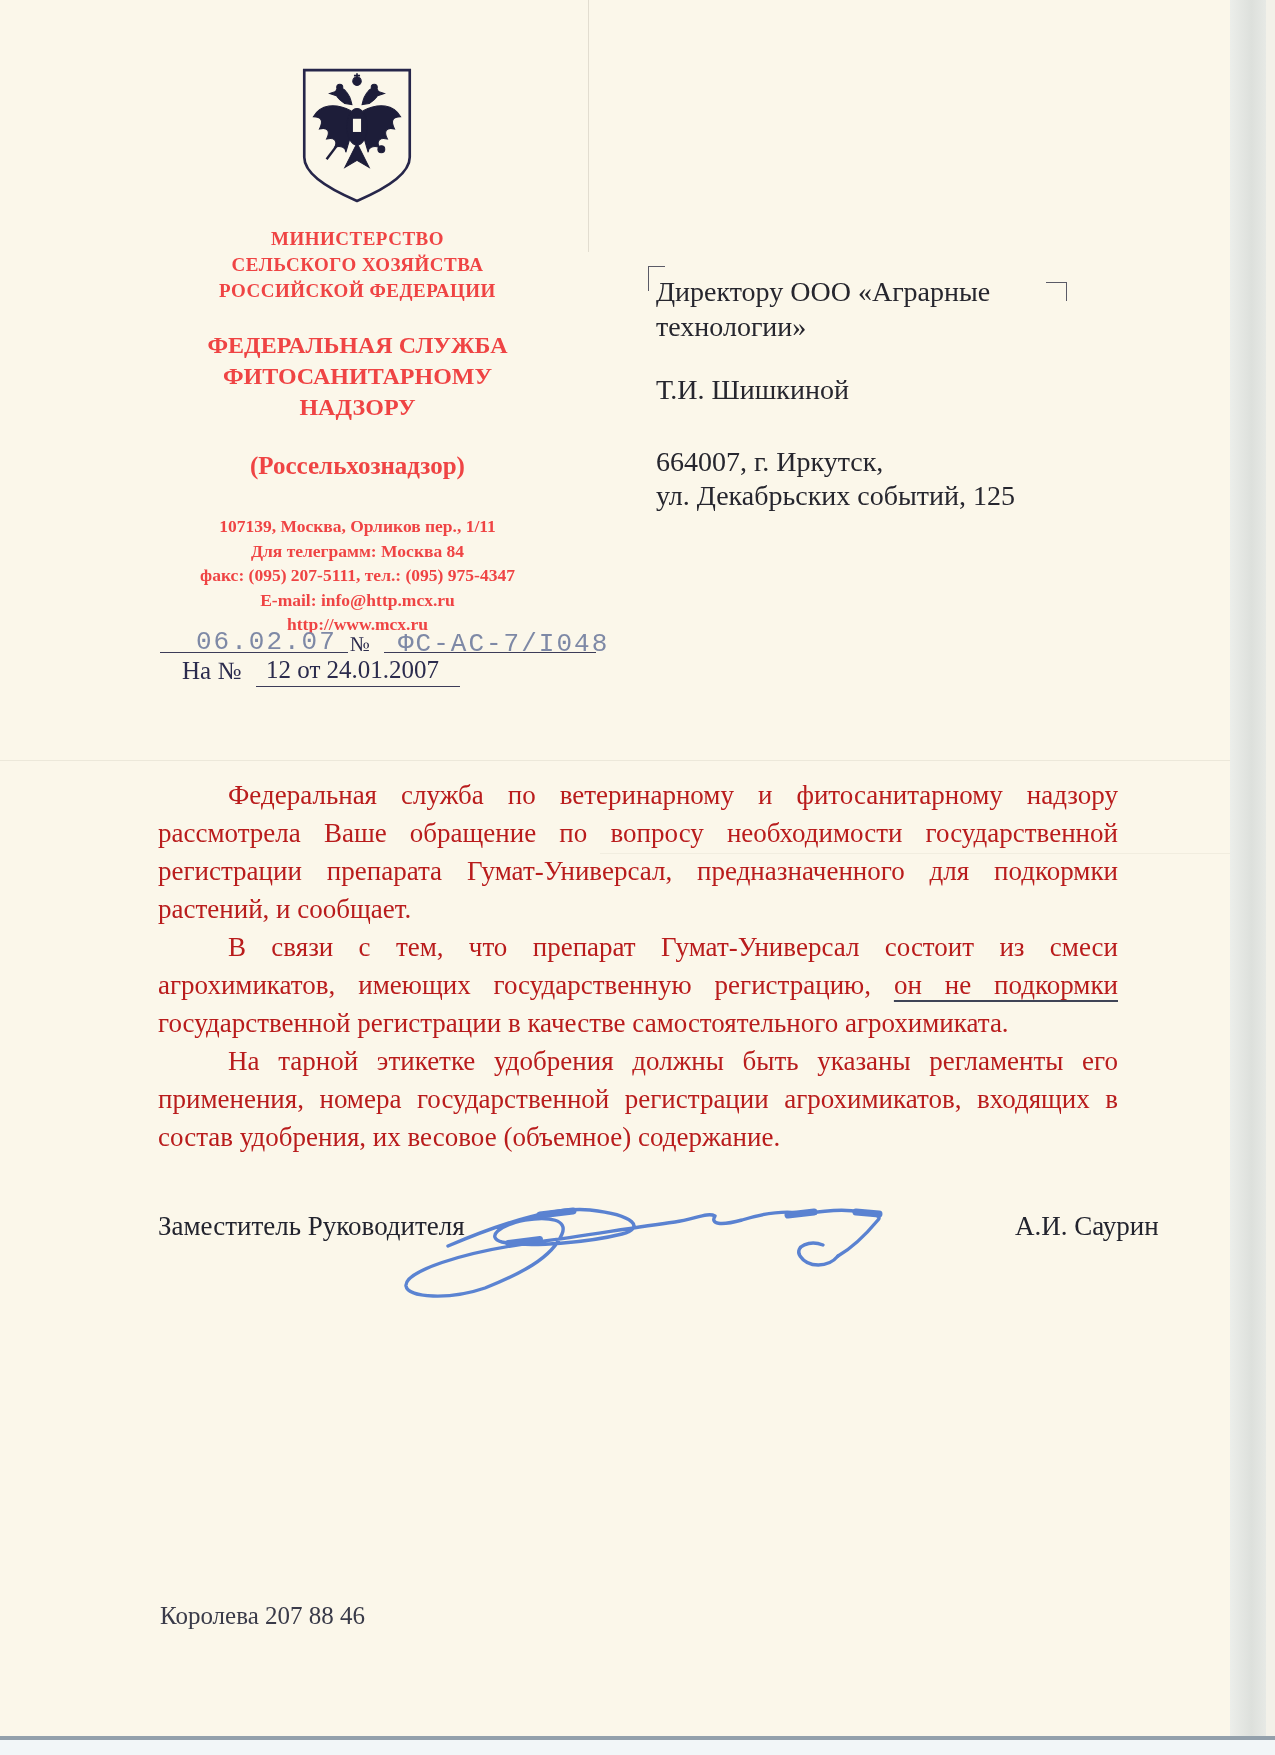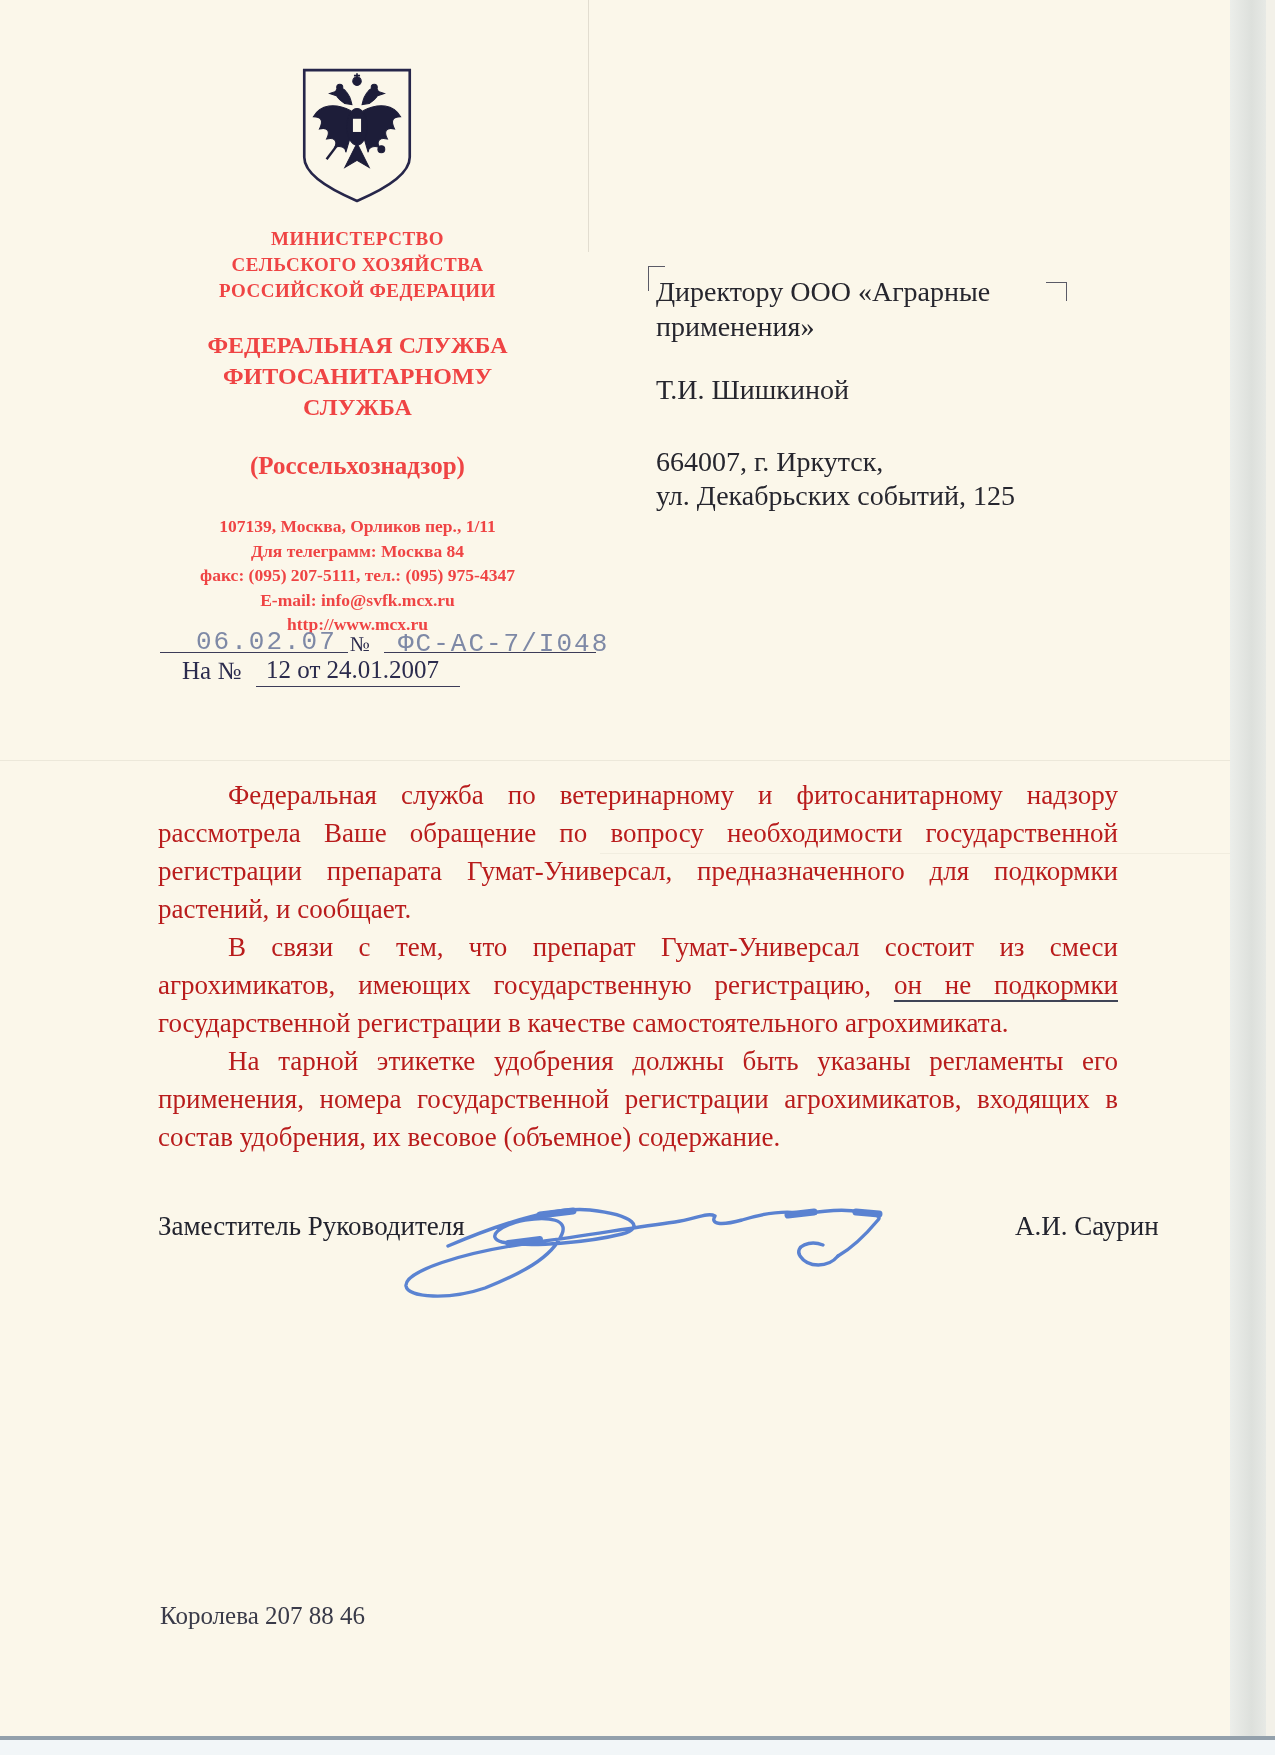--- a/index.html
+++ b/index.html
@@ -78,48 +78,48 @@
 
 <div class="abs lh-col ministry">
   <div>МИНИСТЕРСТВО</div>
   <div>СЕЛЬСКОГО ХОЗЯЙСТВА</div>
   <div>РОССИЙСКОЙ ФЕДЕРАЦИИ</div>
 </div>
 
 <div class="abs lh-col service">
   <div>ФЕДЕРАЛЬНАЯ СЛУЖБА</div>
   <div>ФИТОСАНИТАРНОМУ</div>
-  <div>СЛУЖБА</div>
+  <div>НАДЗОРУ</div>
 </div>
 
 <div class="abs lh-col shortname">(Россельхознадзор)</div>
 
 <div class="abs lh-col lh-addr">
   <div>107139, Москва, Орликов пер., 1/11</div>
   <div>Для телеграмм: Москва 84</div>
   <div>факс: (095) 207-5111, тел.: (095) 975-4347</div>
-  <div>E-mail: info@svfk.mcx.ru</div>
+  <div>E-mail: info@http.mcx.ru</div>
   <div>http://www.mcx.ru</div>
 </div>
 
 <div class="abs stamp" style="left:196px;top:618px;">06.02.07</div>
 <div class="abs rule" style="left:160px;top:652px;width:188px;"></div>
 <div class="abs ref-serif" style="left:350px;top:632px;font-size:21px;">№</div>
 <div class="abs stamp" style="left:398px;top:620px;">ФС-АС-7/I048</div>
 <div class="abs rule" style="left:384px;top:652px;width:212px;"></div>
 
 <div class="abs ref-serif" style="left:182px;top:657px;">На №</div>
 <div class="abs ref-serif" style="left:266px;top:656px;">12  от  24.01.2007</div>
 <div class="abs rule" style="left:256px;top:686px;width:204px;"></div>
 
 <div class="abs corner-l" style="left:648px;top:266px;"></div>
 <div class="abs corner-r" style="left:1046px;top:282px;"></div>
 
 <div class="abs rcpt" style="left:656px;top:276px;">Директору ООО «Аграрные</div>
-<div class="abs rcpt" style="left:656px;top:311px;">применения»</div>
+<div class="abs rcpt" style="left:656px;top:311px;">технологии»</div>
 <div class="abs rcpt" style="left:656px;top:374px;">Т.И. Шишкиной</div>
 <div class="abs rcpt" style="left:656px;top:446px;">664007, г. Иркутск,</div>
 <div class="abs rcpt" style="left:656px;top:480px;">ул. Декабрьских событий, 125</div>
 
 <div class="abs body-text">
   <p>Федеральная служба по ветеринарному и фитосанитарному надзору рассмотрела Ваше обращение  по  вопросу необходимости государственной регистрации препарата  Гумат-Универсал,  предназначенного для подкормки растений, и сообщает.</p>
   <p><span>В  связи с тем, что  препарат Гумат-Универсал  состоит из смеси агрохимикатов, имеющих государственную регистрацию, </span><span class="u-seg">он не подкормки</span><span> государственной регистрации в качестве  самостоятельного агрохимиката.</span></p>
   <p>На тарной этикетке удобрения должны быть указаны регламенты  его применения,  номера государственной регистрации  агрохимикатов,  входящих в состав удобрения, их  весовое (объемное) содержание.</p>
 </div>
 

